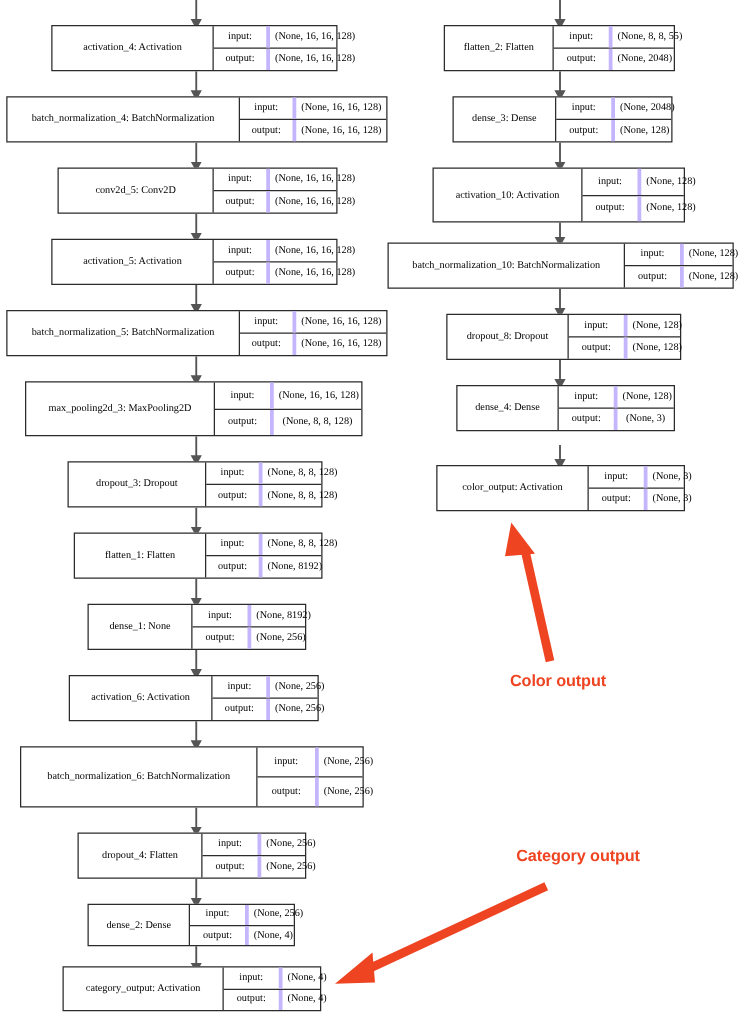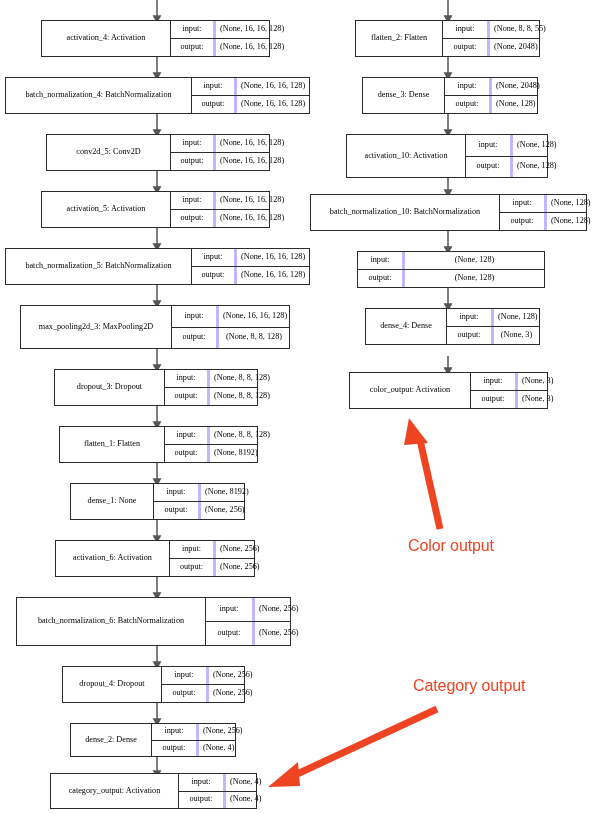--- a/index.html
+++ b/index.html
@@ -87,22 +87,22 @@
     text-align: center;
     white-space: nowrap;
     flex: 1 1 auto;
     padding: 0 4px;
   }
 
   
   .annotation-label {
     position: absolute;
     font-family: "Liberation Sans", "DejaVu Sans", sans-serif;
-    font-weight: normal;
-    font-size: 16px;
+    font-weight: bold;
+    font-size: 13px;
     letter-spacing: -0.1px;
     white-space: nowrap;
     z-index: 8;
   }
   #annotations {
     position: absolute;
     left: 0;
     top: 0;
     width: 600px;
     height: 814px;
@@ -296,21 +296,21 @@
         <div class="io-val">(None, 256)</div>
       </div>
       <div class="io-row">
         <div class="io-key" style="width:38px;">output:</div>
         <div class="io-val">(None, 256)</div>
       </div>
     </div>
   </div>
 
   <div class="node" style="left:62px; top:666px; width:183px; height:37px;">
-    <div class="name" style="width:88px;">dropout_4: Dropout</div>
+    <div class="name" style="width:88px;">dropout_4: Flatten</div>
     <div class="io">
       <div class="io-row top">
         <div class="io-key" style="width:36px;">input:</div>
         <div class="io-val">(None, 256)</div>
       </div>
       <div class="io-row">
         <div class="io-key" style="width:36px;">output:</div>
         <div class="io-val">(None, 256)</div>
       </div>
     </div>
@@ -394,20 +394,21 @@
         <div class="io-val">(None, 128)</div>
       </div>
       <div class="io-row">
         <div class="io-key" style="width:36px;">output:</div>
         <div class="io-val">(None, 128)</div>
       </div>
     </div>
   </div>
 
   <div class="node" style="left:357px; top:251px; width:188px; height:37px;">
+    <div class="name" style="width:86px;">dropout_8: Dropout</div>
     <div class="io">
       <div class="io-row top">
         <div class="io-key" style="width:36px;">input:</div>
         <div class="io-val">(None, 128)</div>
       </div>
       <div class="io-row">
         <div class="io-key" style="width:36px;">output:</div>
         <div class="io-val">(None, 128)</div>
       </div>
     </div>

